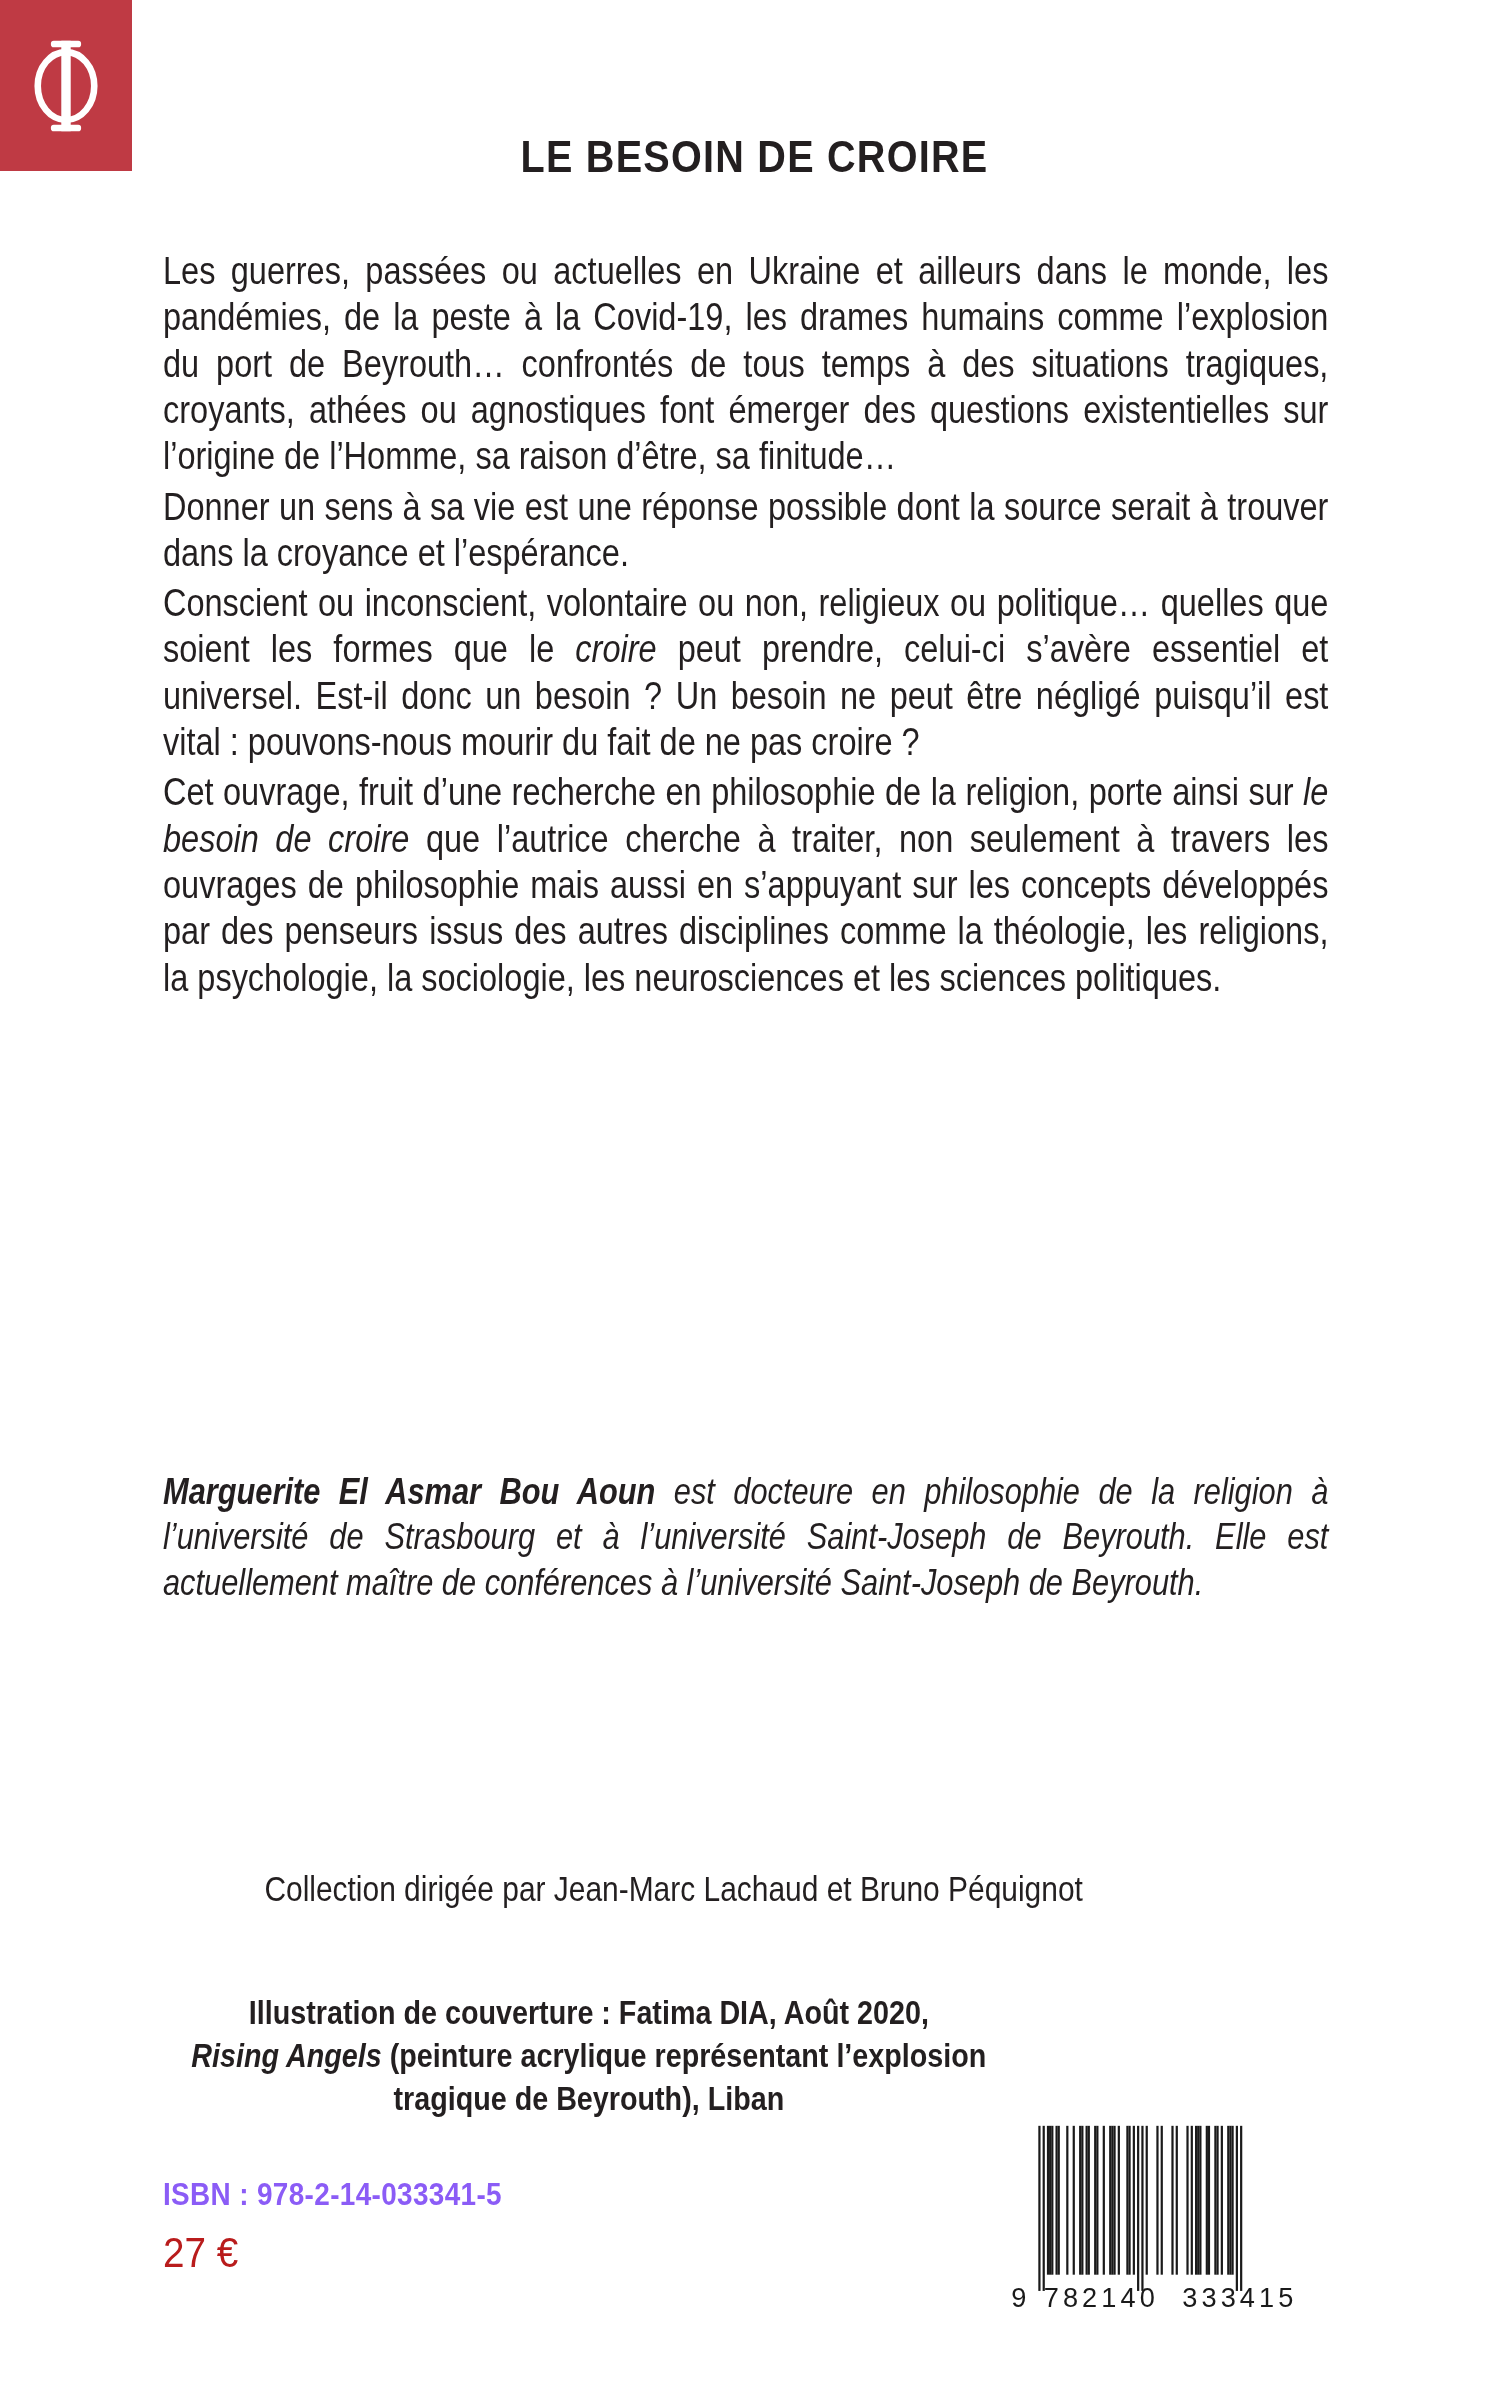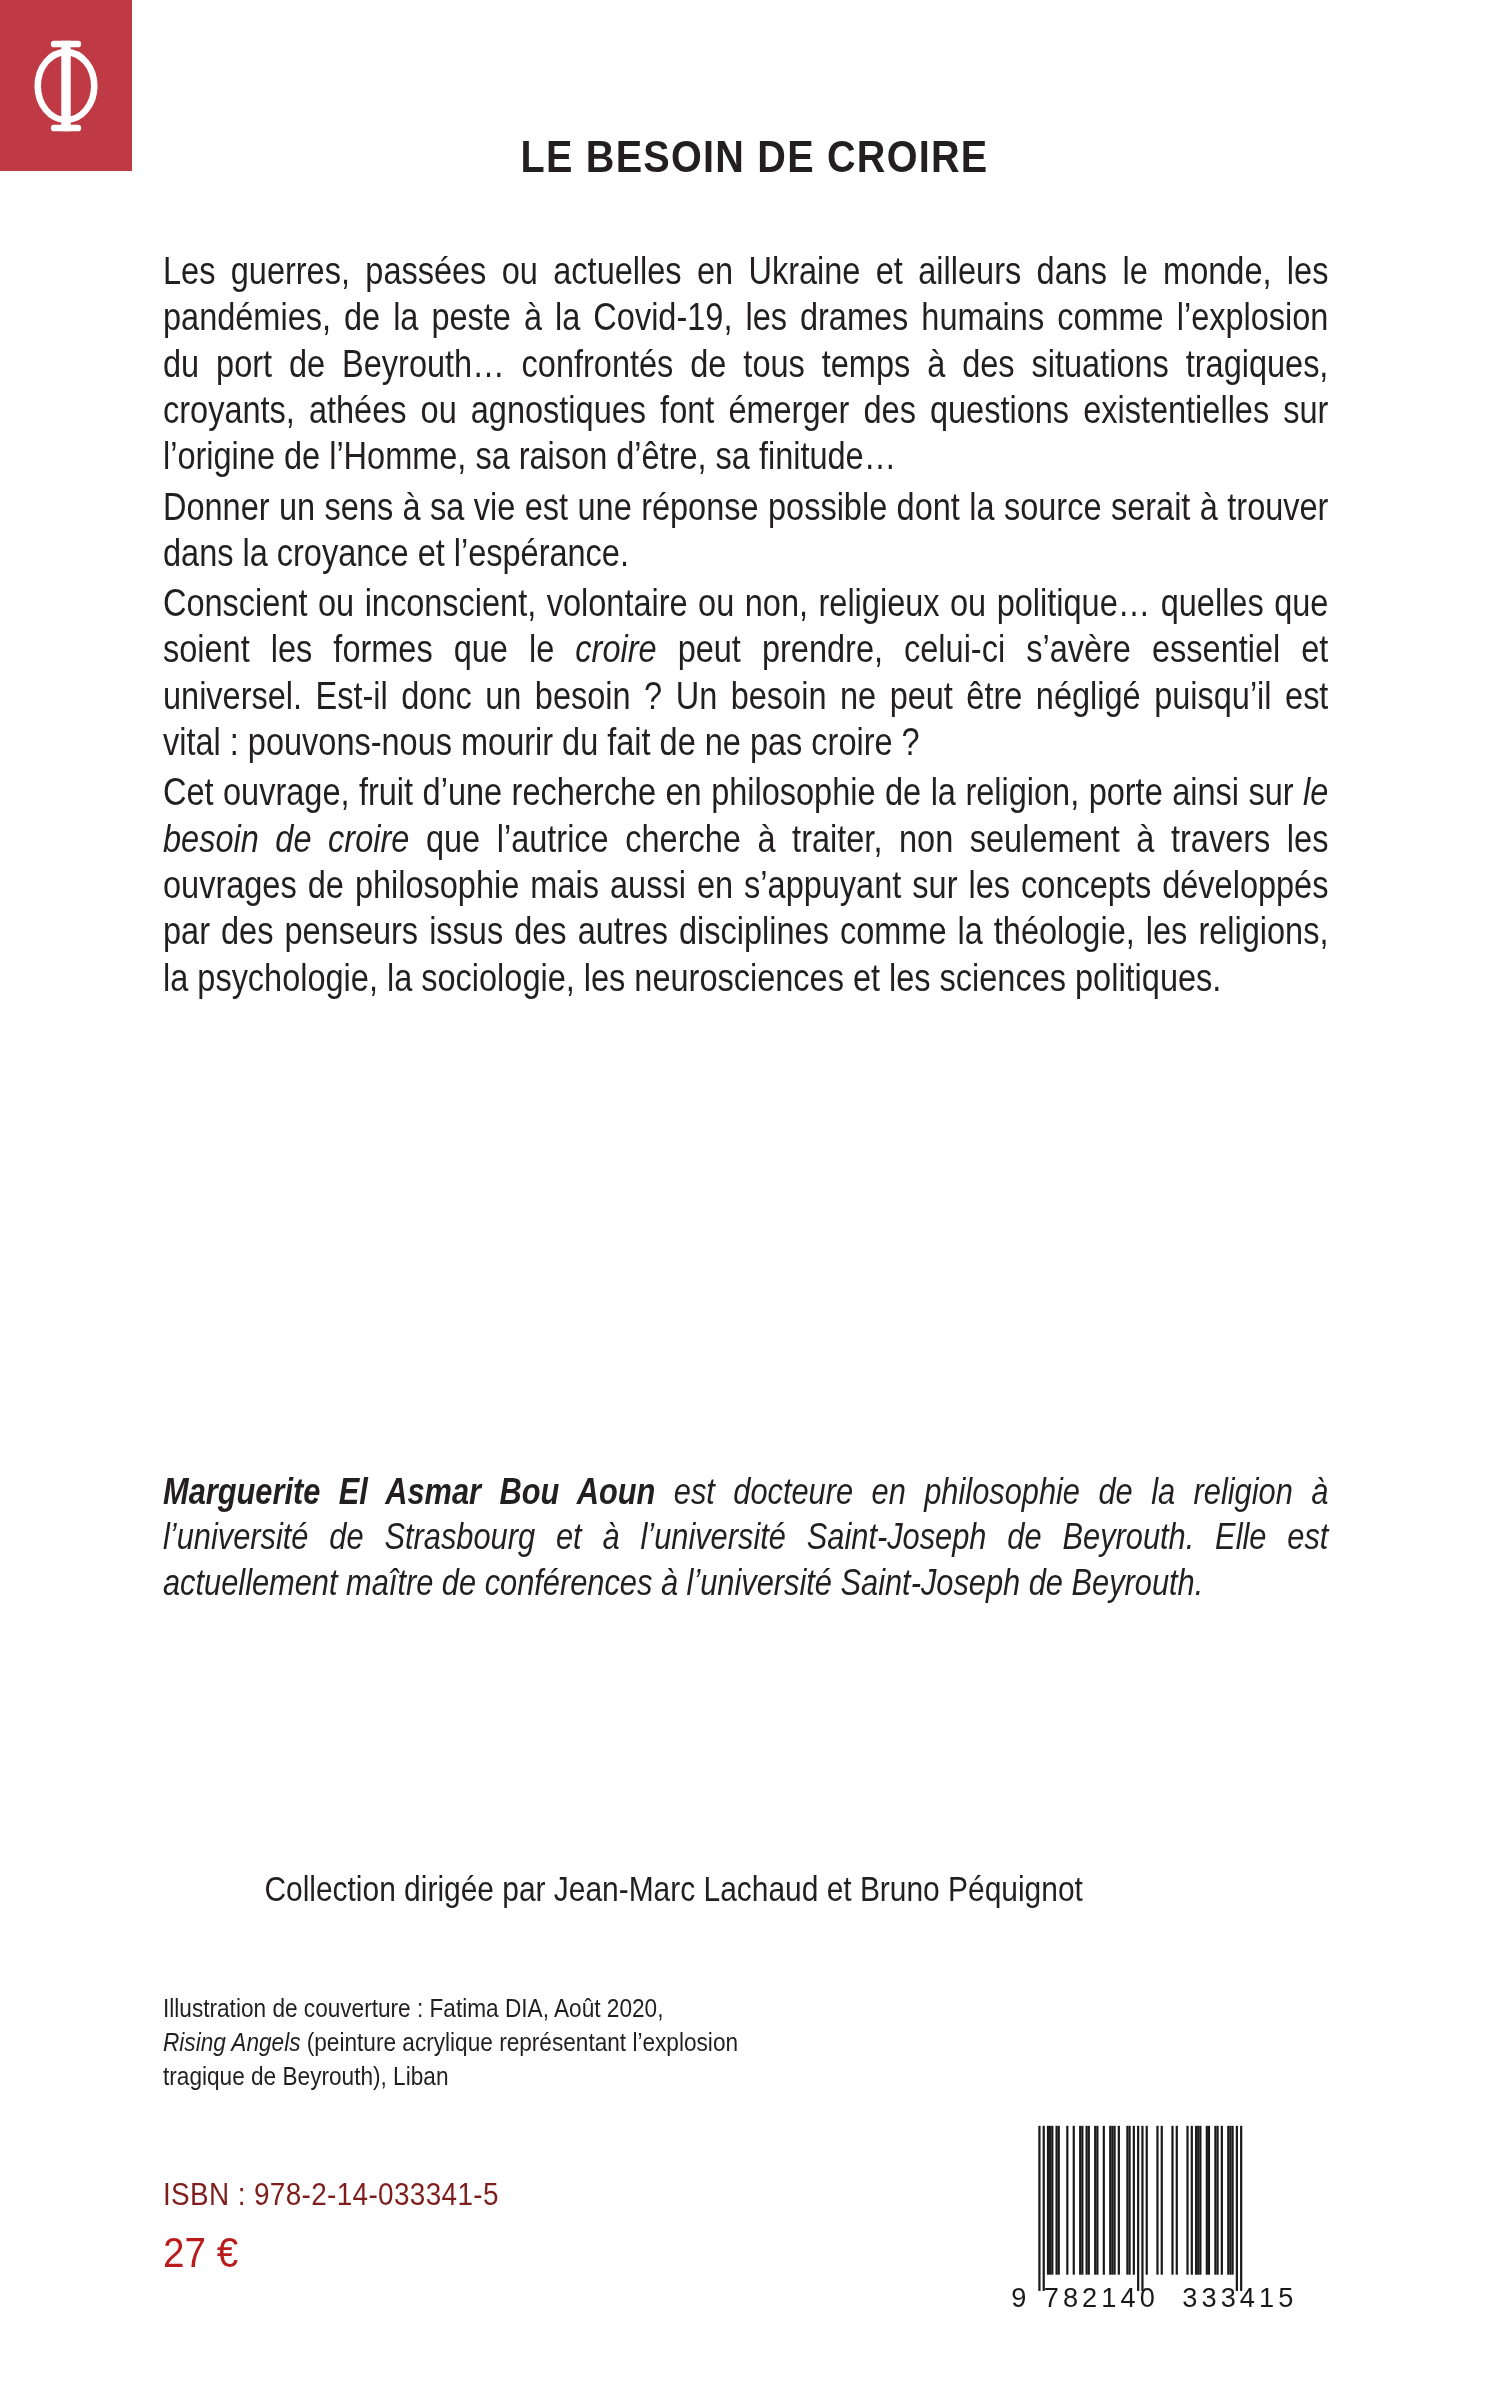--- a/index.html
+++ b/index.html
@@ -114,42 +114,43 @@
     transform: scaleX(0.855);
     transform-origin: center;
   }
 
   
   .credit {
     position: absolute;
     left: 163px;
     top: 1992px;
     width: 852px;
-    font-size: 26px;
+    font-size: 33px;
     line-height: 1.30;
     color: #231f20;
-    font-weight: 400;
+    font-weight: 700;
+    text-align: center;
   }
   .credit div {
     transform: scaleX(0.87);
     transform-origin: left top;
     width: 114.9%;
     white-space: nowrap;
   }
   .credit em { font-style: italic; }
 
   
   .isbn {
     position: absolute;
     left: 163px;
     top: 2177px;
     font-size: 31px;
     letter-spacing: 0.4px;
-    color: #7f1d1d;
-    font-weight: 400;
+    color: #8b5cf6;
+    font-weight: 700;
   }
   .isbn span {
     display: inline-block;
     transform: scaleX(0.90);
     transform-origin: left top;
   }
   .price {
     position: absolute;
     left: 163px;
     top: 2229px;

